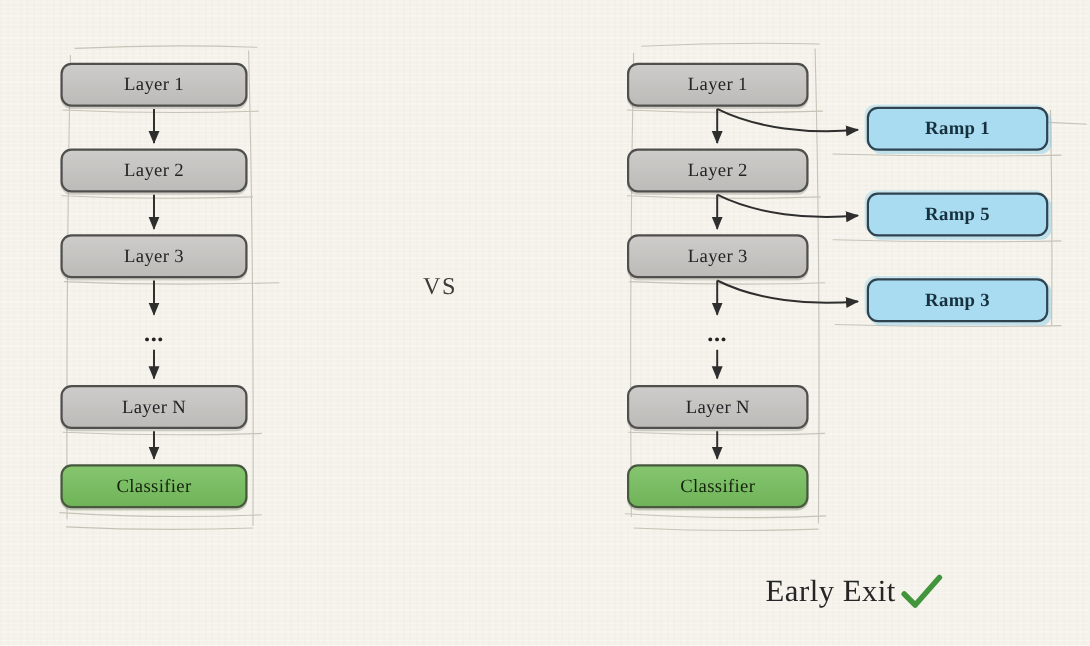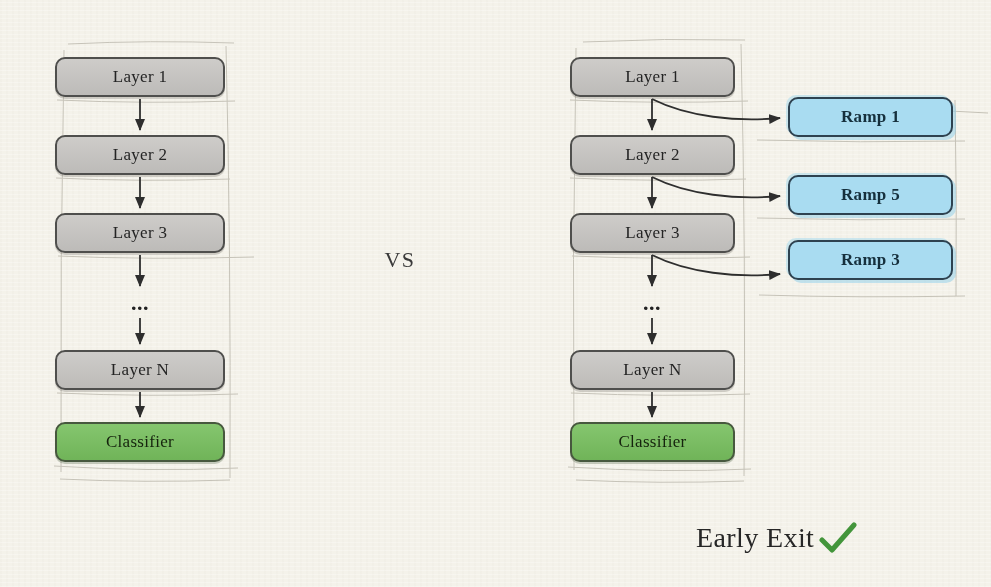--- a/index.html
+++ b/index.html
@@ -141,21 +141,21 @@
   <div class="col-right">
     <div class="box gray" style="left:570px;top:57px">Layer 1</div>
     <div class="box gray" style="left:570px;top:135px">Layer 2</div>
     <div class="box gray" style="left:570px;top:213px">Layer 3</div>
     <div class="dots" style="left:567px;top:296px">...</div>
     <div class="box gray" style="left:570px;top:350px">Layer N</div>
     <div class="box green" style="left:570px;top:422px;width:165px">Classifier</div>
 
     <div class="box blue" style="left:788px;top:97px">Ramp 1</div>
     <div class="box blue" style="left:788px;top:175px">Ramp 5</div>
-    <div class="box blue" style="left:788px;top:240px">Ramp 3</div>
+    <div class="box blue" style="left:788px;top:253px">Ramp 3</div>
   </div>
 
 
   <div class="caption caption-right">
     <span>Early Exit</span>
     <svg class="check" viewBox="0 0 40 34">
       <path d="M4,18 L14,28 L36,3" fill="none" stroke="#43953b" stroke-width="5" stroke-linecap="round" stroke-linejoin="round"></path>
     </svg>
   </div>
 

